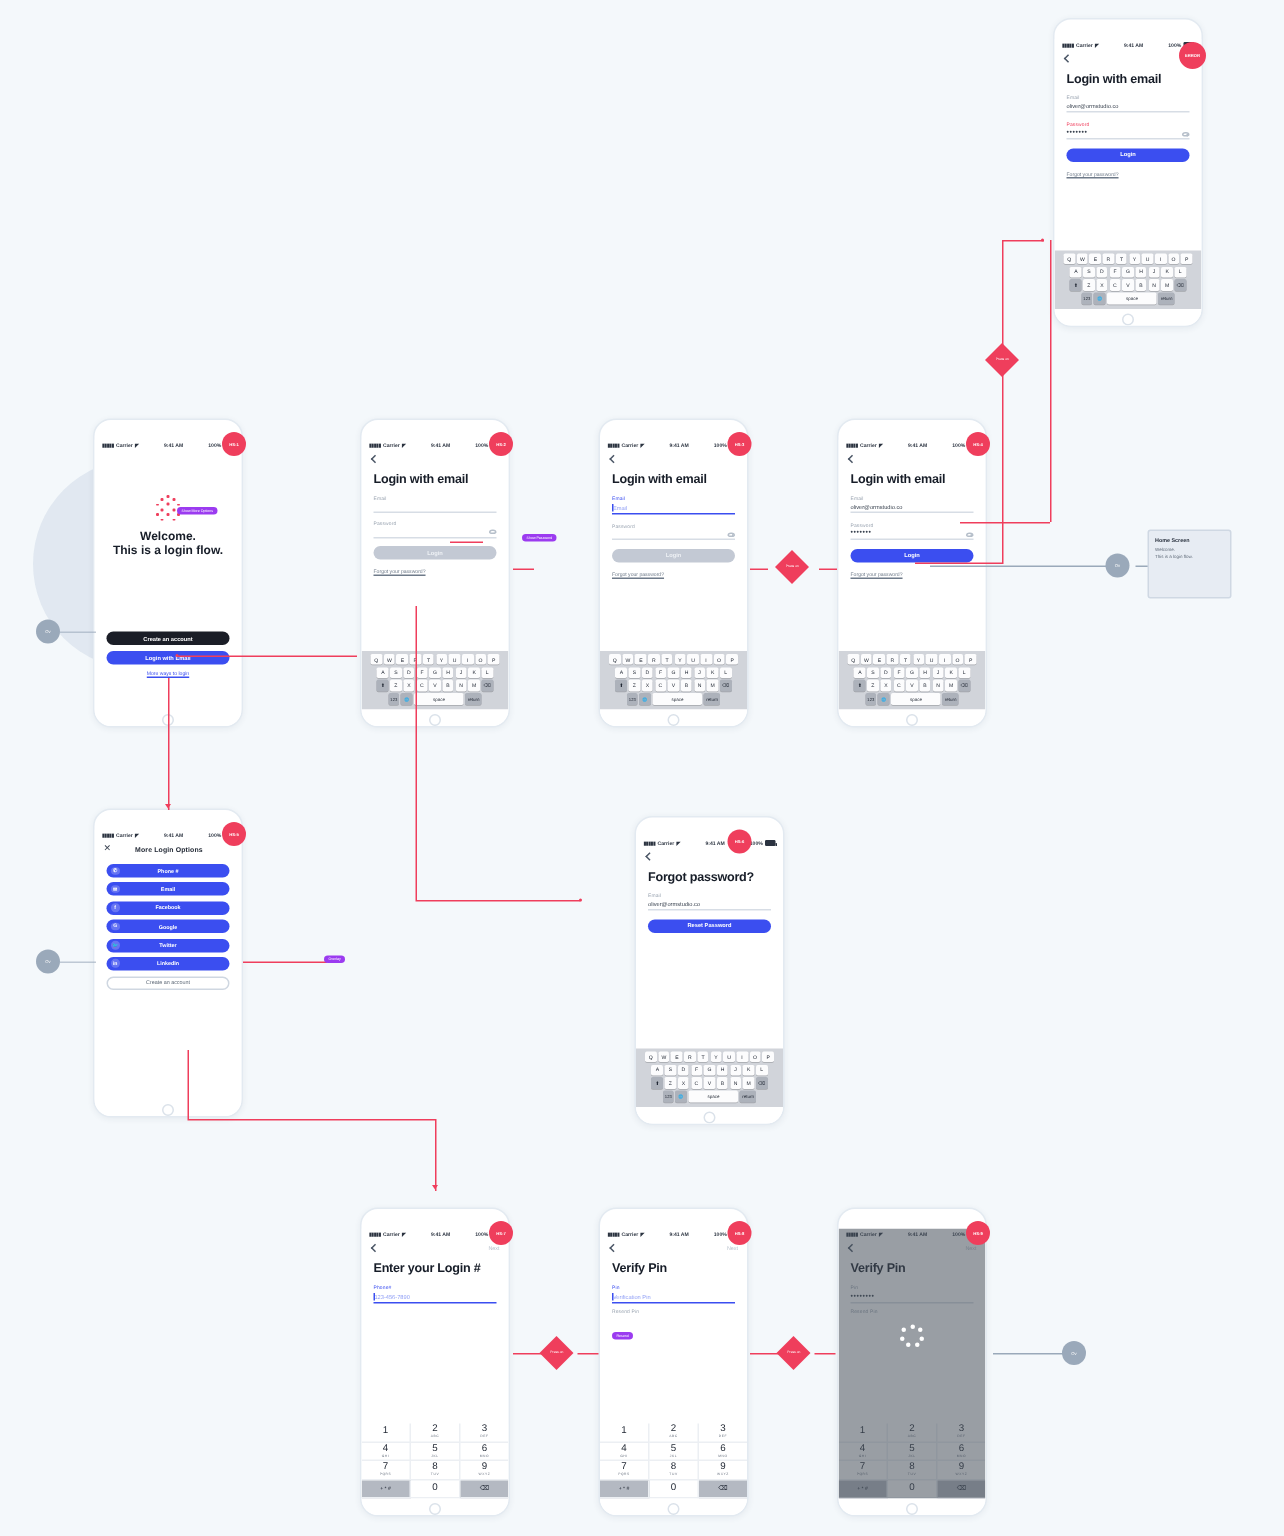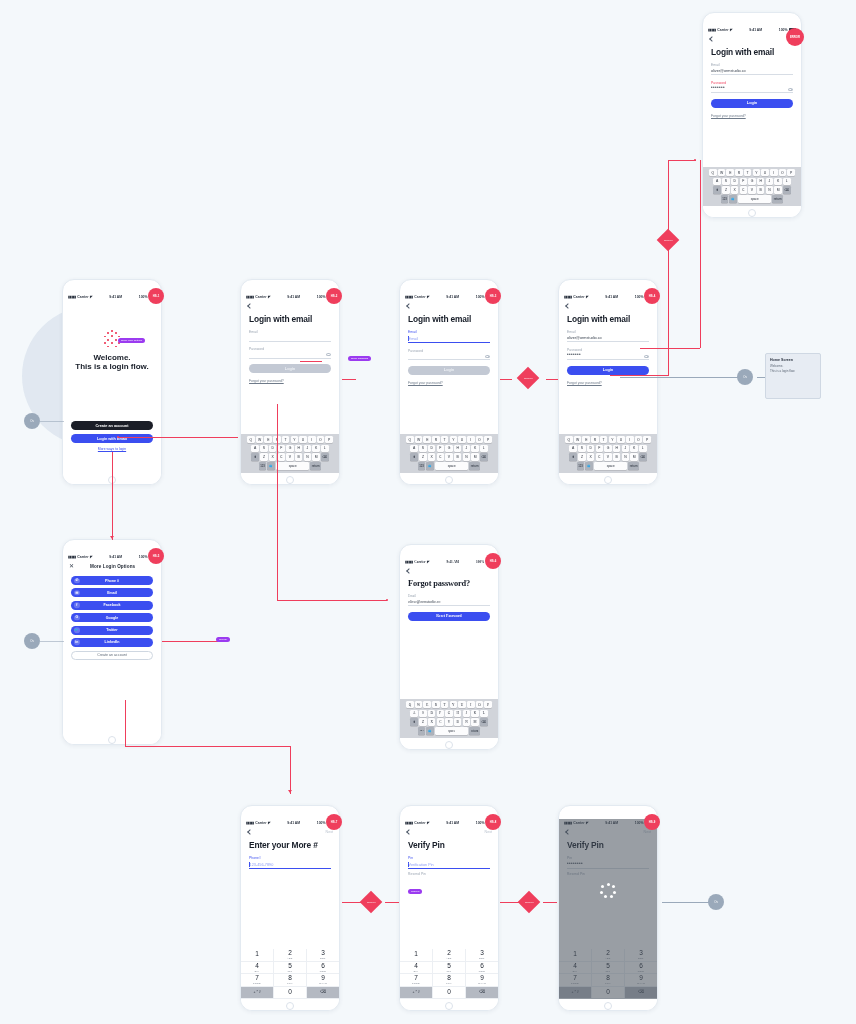--- a/index.html
+++ b/index.html
@@ -724,21 +724,21 @@
       <div class="create-acct-btn">Create an account</div>
     </div>
     <div class="home-indicator">
         <div class="home-circle"></div>
       </div>
   </div>
   <div class="hotspot-badge" style="left:148px; top:548px; width:16px; height:16px;">HS-5</div>
   <div class="pill-badge" style="left:216px; top:637px;">Overlay</div>
   <div class="ov-circle" style="left:24px; top:633px;">Ov</div>
 
-  <div class="phone" style="left:399px; top:544px; width:100px; height:206px;font-family:Liberation Serif, serif;">
+  <div class="phone" style="left:423px; top:544px; width:100px; height:206px;">
 
     <div class="phone-notch"></div>
     <div class="screen" style="height:180px;">
       <div class="statusbar">
         <span class="sb-left">
             <span class="sb-dots">▮▮▮▮▮</span>
             <span>Carrier</span>
             <span>◤</span>
           </span>
         <span>9:41 AM</span>
@@ -821,21 +821,21 @@
         <span>9:41 AM</span>
         <span class="sb-right">
             <span>100%</span>
             <span class="batt"></span>
           </span>
       </div>
       <div class="navbar">
           <div class="chev-back"></div>
           <span class="nav-action">Next</span>
         </div>
-      <div class="page-title">Enter your More #</div>
+      <div class="page-title">Enter your Login #</div>
       <div class="field">
         <div class="field-label active">Phone#</div>
         <div class="field-row focus">
             <span class="field-val ph-blue"><span class="caret"></span><span>123-456-7890</span></span>
           </div>
       </div>
       <div class="numpad" style="position:absolute;bottom:0;left:0;width:100%;">
         <div class="np-row">
           <div class="np-key">
               <span class="np-num">1</span>

